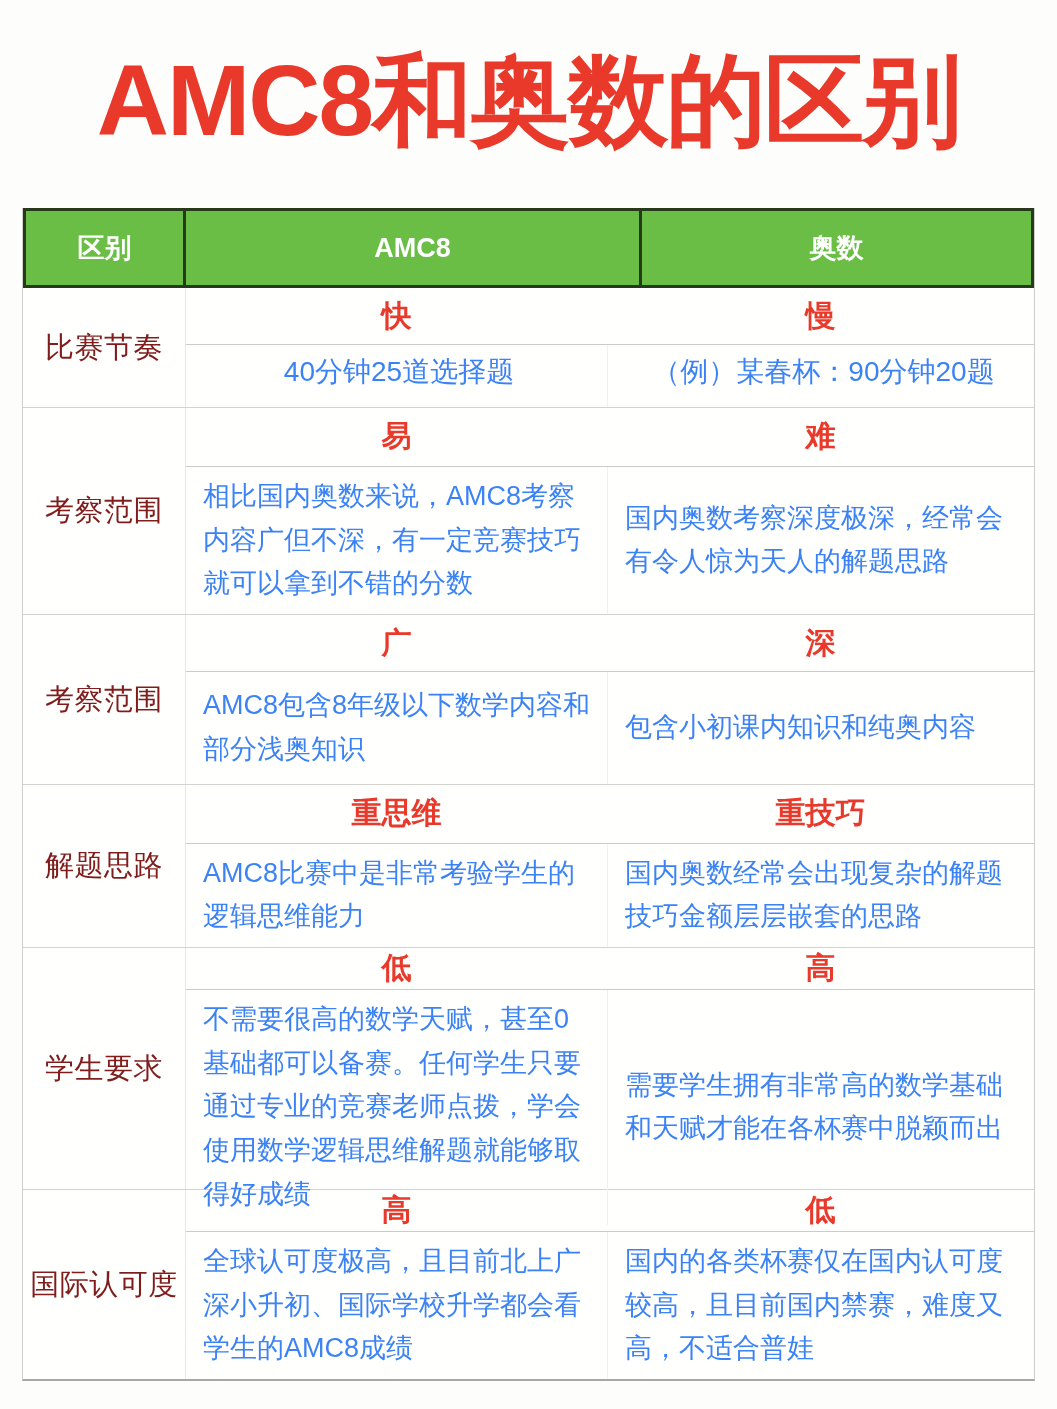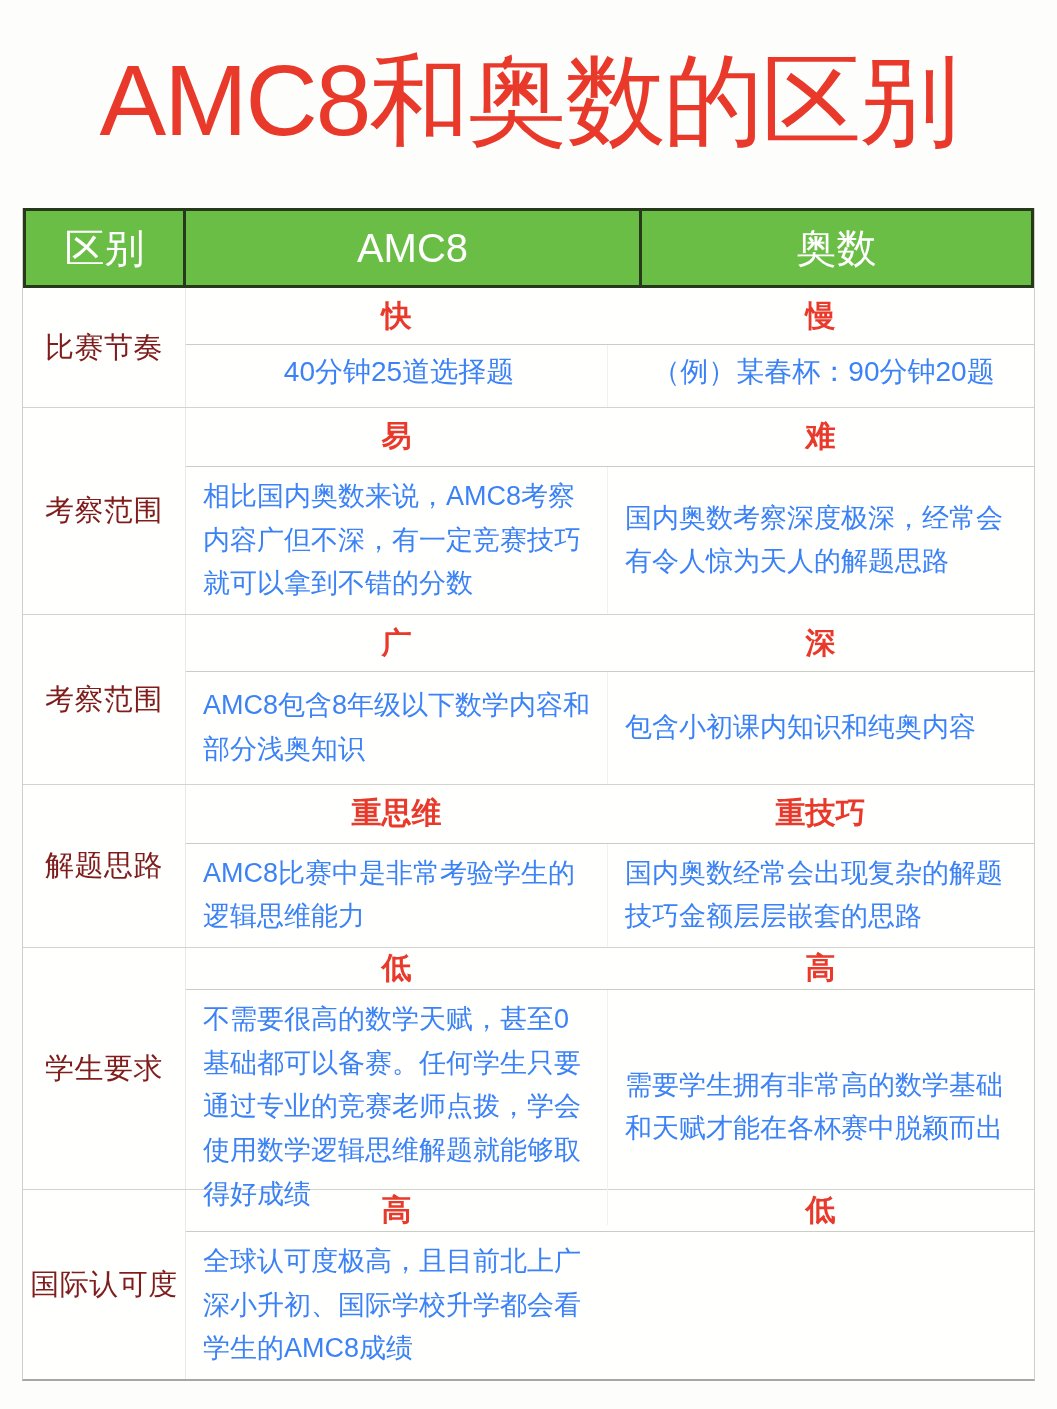--- a/index.html
+++ b/index.html
@@ -14,21 +14,21 @@
   .page { width: 1057px; height: 1409px; position: relative; }
 
   
   .title {
     margin-top: 25px;
     height: 150px;
     line-height: 150px;
     text-align: center;
     white-space: nowrap;
     font-size: 100px;
-    font-weight: 400;
+    font-weight: 700;
     letter-spacing: -2px;
     color: var(--red, #e8392b);
   }
 
   
   .cmp-table {
     width: 1013px;
     margin: 33px auto 0 auto;
     border-left: 1px solid #cfcfc9;
     border-right: 1px solid #cfcfc9;
@@ -39,22 +39,22 @@
   
   .thead {
     display: flex;
     height: 80px;
     background: var(--green, #6abe45);
     border: 3px solid var(--dark-border, #27391b);
   }
   .th {
     display: flex; align-items: center; justify-content: center;
     color: #ffffff;
-    font-weight: normal;
-    font-size: 40px;
+    font-weight: bold;
+    font-size: 27px;
   }
   .th-label { width: 160px; border-right: 3px solid var(--dark-border, #27391b); }
   .th-amc8  { width: 456px; border-right: 3px solid var(--dark-border, #27391b); }
   .th-aoshu { flex: 1; }
 
   
   .trow {
     display: flex;
     border-bottom: 1px solid #d4d4ce;
   }
@@ -195,18 +195,19 @@
 
     <div class="trow r6">
       <div class="rlabel">国际认可度</div>
       <div class="rcontent">
         <div class="kwrow">
           <div class="kw kw-amc8">高</div>
           <div class="kw kw-aoshu">低</div>
         </div>
         <div class="descrow">
           <div class="desc desc-amc8">全球认可度极高，且目前北上广深小升初、国际学校升学都会看学生的AMC8成绩</div>
+          <div class="desc desc-aoshu">国内的各类杯赛仅在国内认可度较高，且目前国内禁赛，难度又高，不适合普娃</div>
         </div>
       </div>
     </div>
 
   </div>
 </div>
 
 </body></html>

